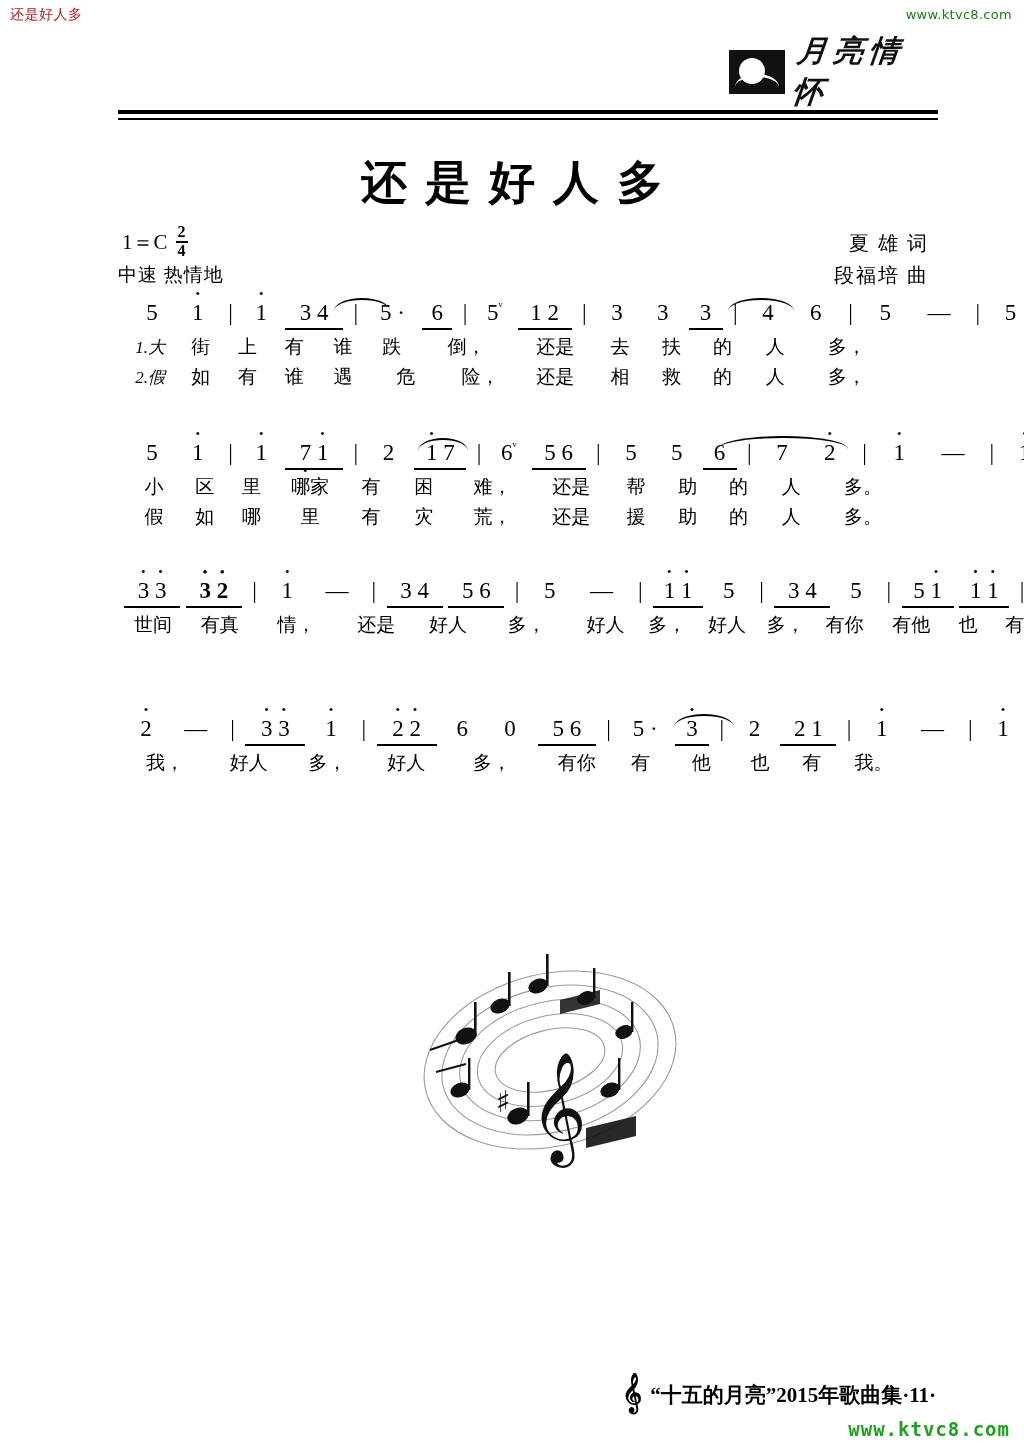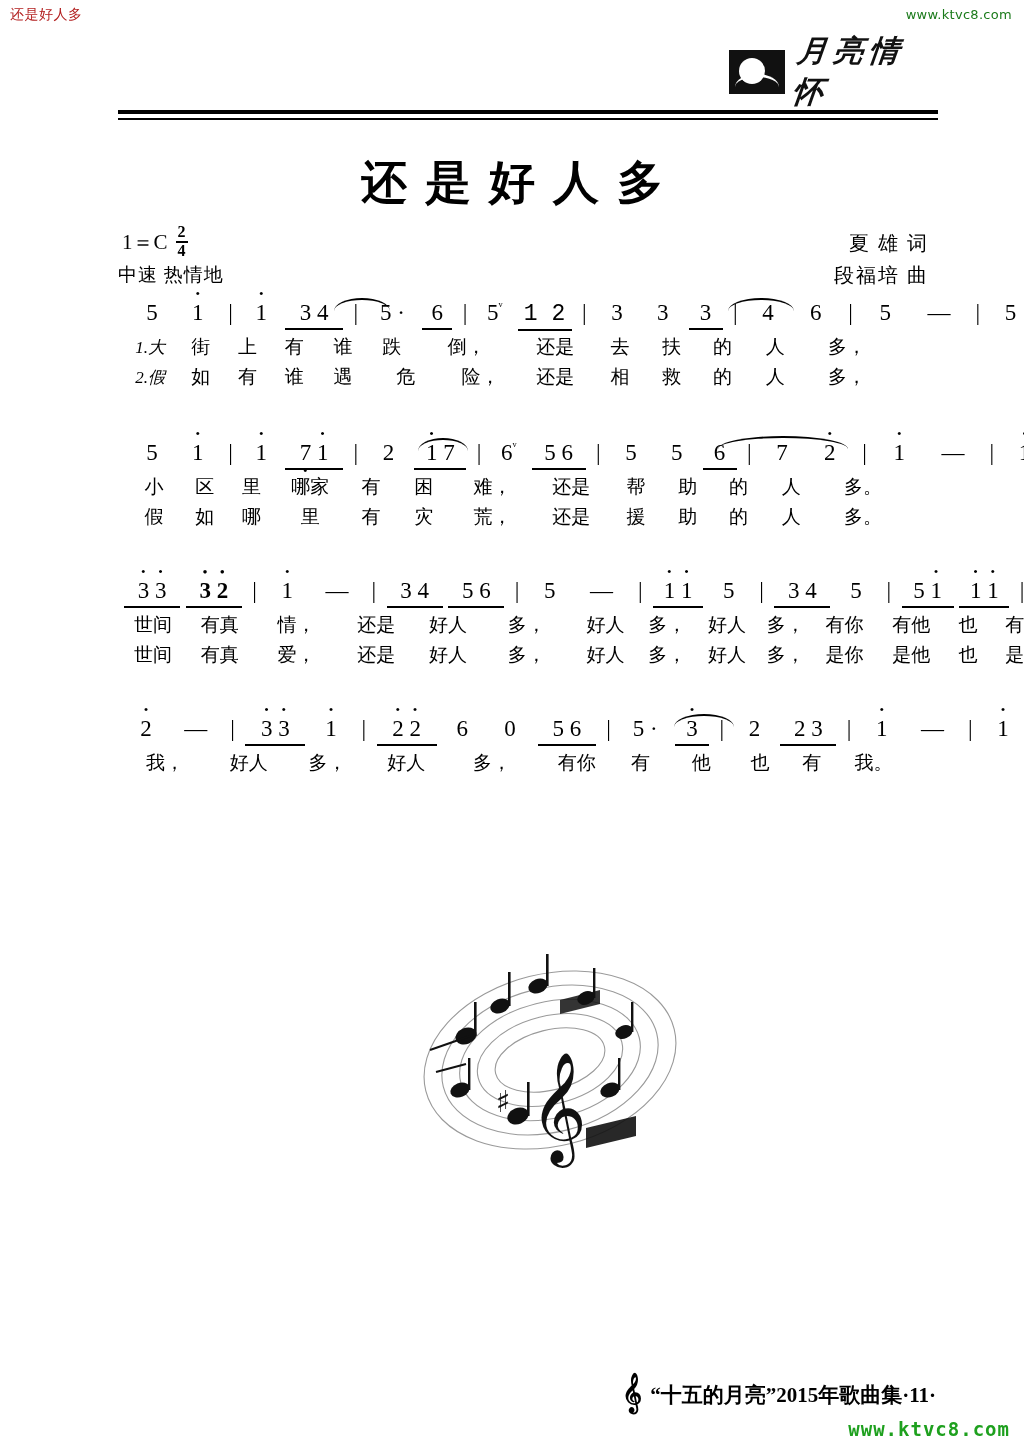--- a/index.html
+++ b/index.html
@@ -304,21 +304,21 @@
       <span class="n" style="width:40px;margin-left:14px;">5</span>
       <span class="n dotAbove" style="width:40px;">1</span>
       <span class="bar">|</span>
       <span class="n dotAbove" style="width:36px;">1</span>
       <span class="n u1" style="width:58px;">3 4</span>
       <span class="bar">|</span>
       <span class="n" style="width:48px;">5 ·</span>
       <span class="n u1" style="width:30px;">6</span>
       <span class="bar">|</span>
       <span class="n" style="width:34px;">5<span class="vmark">ᵛ</span></span>
-      <span class="n u1" style="width:54px;font-family:Liberation Mono, monospace;">1 2</span>
+      <span class="n u1" style="width:54px;">1 2</span>
       <span class="bar">|</span>
       <span class="n" style="width:40px;">3</span>
       <span class="n" style="width:40px;">3</span>
       <span class="n u1" style="width:34px;">3</span>
       <span class="bar">|</span>
       <span class="n" style="width:40px;">4</span>
       <span class="n" style="width:44px;">6</span>
       <span class="bar">|</span>
       <span class="n" style="width:44px;">5</span>
       <span class="n" style="width:52px;">—</span>
@@ -459,56 +459,40 @@
       <span class="l" style="width:82px;">多，</span>
       <span class="l" style="width:66px;">好人</span>
       <span class="l" style="width:48px;">多，</span>
       <span class="l" style="width:62px;">好人</span>
       <span class="l" style="width:46px;">多，</span>
       <span class="l" style="width:62px;">有你</span>
       <span class="l" style="width:62px;">有他</span>
       <span class="l" style="width:42px;">也</span>
       <span class="l" style="width:42px;">有</span>
     </div>
-    <div class="lyr-row">
-      <span class="l" style="width:62px;margin-left:4px;">世间</span>
-      <span class="l" style="width:62px;">有真</span>
-      <span class="l" style="width:82px;">爱，</span>
-      <span class="l" style="width:68px;">还是</span>
-      <span class="l" style="width:66px;">好人</span>
-      <span class="l" style="width:82px;">多，</span>
-      <span class="l" style="width:66px;">好人</span>
-      <span class="l" style="width:48px;">多，</span>
-      <span class="l" style="width:62px;">好人</span>
-      <span class="l" style="width:46px;">多，</span>
-      <span class="l" style="width:62px;">是你</span>
-      <span class="l" style="width:62px;">是他</span>
-      <span class="l" style="width:42px;">也</span>
-      <span class="l" style="width:42px;">是</span>
-    </div>
   </div>
 
   <div class="system" style="top:716px;">
     <div class="notes-row">
       <span class="n dotAbove" style="width:40px;margin-left:8px;">2</span>
       <span class="n" style="width:48px;">—</span>
       <span class="bar">|</span>
       <span class="n u1" style="width:60px;"><span class="dotAbove" style="position:relative;">3</span> <span class="dotAbove" style="position:relative;">3</span></span>
       <span class="n dotAbove" style="width:40px;">1</span>
       <span class="bar">|</span>
       <span class="n u1" style="width:60px;"><span class="dotAbove" style="position:relative;">2</span> <span class="dotAbove" style="position:relative;">2</span></span>
       <span class="n" style="width:40px;">6</span>
       <span class="n" style="width:44px;">0</span>
       <span class="n u1" style="width:58px;">5 6</span>
       <span class="bar">|</span>
       <span class="n" style="width:48px;">5 ·</span>
       <span class="n u1 dotAbove" style="width:34px;">3</span>
       <span class="bar">|</span>
       <span class="n" style="width:40px;">2</span>
-      <span class="n u1" style="width:56px;">2 3</span>
+      <span class="n u1" style="width:56px;">2 1</span>
       <span class="bar">|</span>
       <span class="n dotAbove" style="width:40px;">1</span>
       <span class="n" style="width:50px;">—</span>
       <span class="bar">|</span>
       <span class="n dotAbove" style="width:40px;">1</span>
       
       
       <div class="tie" style="left:556px;top:-2px;width:60px;"></div>
     </div>
     <div class="lyr-row">

